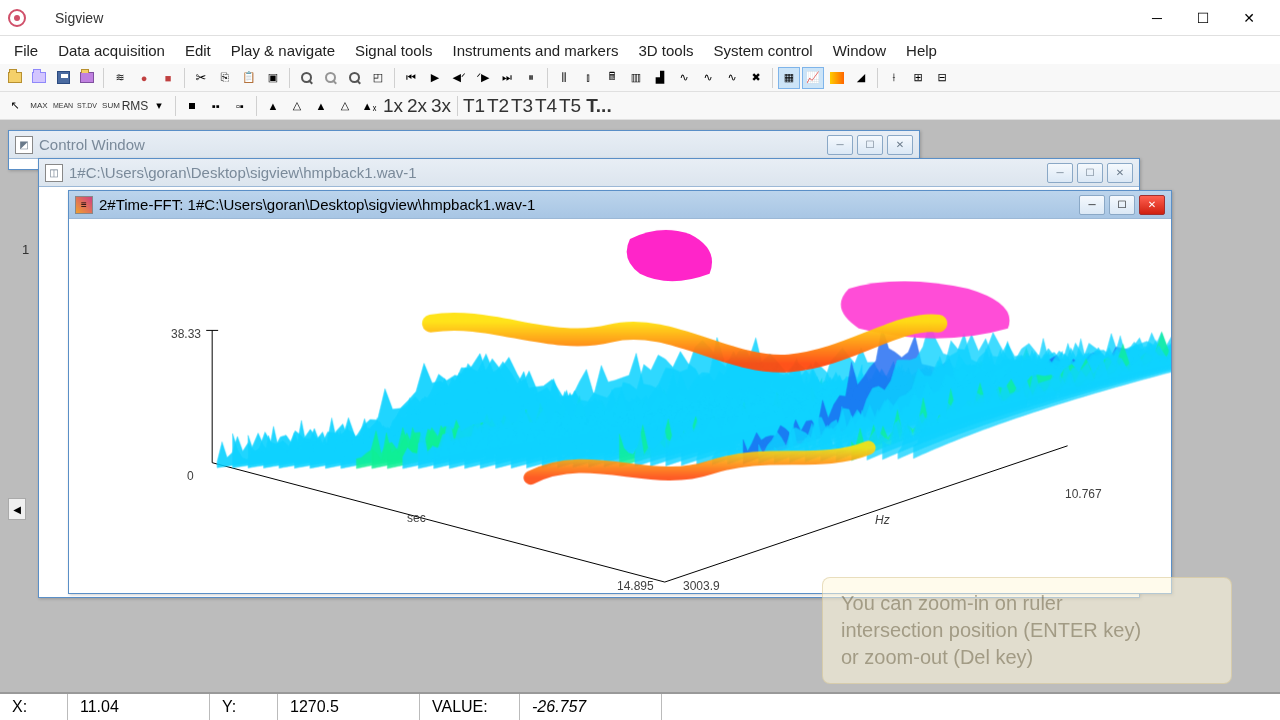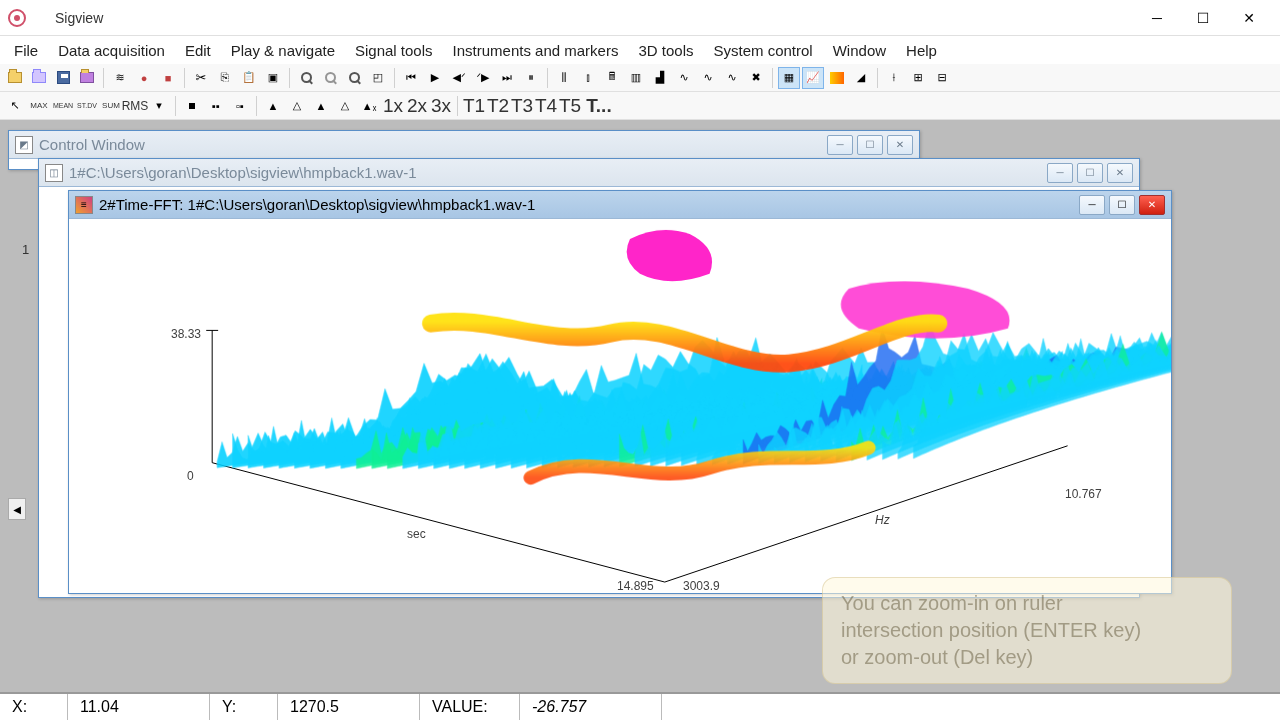--- a/index.html
+++ b/index.html
@@ -36,21 +36,21 @@
 .child-win.inactive .cw-title { color: #7a8a9a; }
 .child-win .cw-controls { display: flex; gap: 4px; }
 .child-win .cw-btn { width: 26px; height: 20px; background: linear-gradient(#f5f9fd, #dbe8f5); border: 1px solid #8aa8c6; border-radius: 2px; display: flex; align-items: center; justify-content: center; font-size: 10px; cursor: pointer; }
 .child-win .cw-btn.close { background: linear-gradient(#f08080, #d04040); color: #fff; border-color: #a03030; }
 .child-win.active .cw-btn.close { background: linear-gradient(#ff6050, #d02010); }
 
 .plot-area { position: relative; width: 100%; height: calc(100% - 28px); background: #fff; overflow: hidden; }
 .axis-label { position: absolute; font-size: 12px; color: #404040; }
 
 
-.tooltip-box { position: absolute; background: rgba(255,248,220,0.55); border: 1px solid rgba(200,180,120,0.4); padding: 12px 18px; font-size: 20px; color: rgba(100,90,60,0.5); line-height: 1.35; border-radius: 13px; }
+.tooltip-box { position: absolute; background: rgba(255,248,220,0.55); border: 1px solid rgba(200,180,120,0.4); padding: 12px 18px; font-size: 20px; color: rgba(100,90,60,0.5); line-height: 1.35; border-radius: 8px; }
 
 
 .statusbar { position: absolute; bottom: 0; left: 0; right: 0; height: 28px; background: #fff; border-top: 2px solid #999; display: flex; align-items: center; font-size: 16px; }
 .statusbar .sb-cell { padding: 0 12px; border-right: 1px solid #bbb; height: 100%; display: flex; align-items: center; }
 .statusbar .sb-label { font-weight: normal; margin-right: 24px; }
 
 
 .side-tab { position: absolute; left: 8px; width: 18px; height: 22px; background: #f0f0f0; border: 1px solid #aaa; display: flex; align-items: center; justify-content: center; font-size: 10px; cursor: pointer; }
 
 
@@ -344,21 +344,21 @@
           <path d="M 560 20 Q 590 5 620 15 Q 650 30 640 55 Q 600 70 570 55 Q 550 40 560 20 Z" fill="#ff00c0" opacity="0.9"></path>
           <path d="M 780 70 Q 830 55 900 70 Q 950 85 940 110 Q 870 130 790 110 Q 760 90 780 70 Z" fill="#ff30d0" opacity="0.9"></path>
 
           <path d="M 360 105 C 420 95, 480 130, 540 115 C 600 100, 660 150, 720 145 C 780 140, 830 100, 870 105" stroke="url(#hot)" stroke-width="18" fill="none" stroke-linecap="round" opacity="0.95"></path>
           <path d="M 460 260 C 520 230, 580 270, 640 250 C 700 230, 750 250, 800 230" stroke="url(#hot)" stroke-width="14" fill="none" stroke-linecap="round" opacity="0.9"></path>
         </g>
       </svg>
       
       <div class="axis-label" style="left:102px; top:108px;">38.33</div>
       <div class="axis-label" style="left:118px; top:250px;">0</div>
-      <div class="axis-label" style="left:338px; top:308px;">sec</div>
+      <div class="axis-label" style="left:338px; top:292px;">sec</div>
       <div class="axis-label" style="left:806px; top:294px;font-style:italic;">Hz</div>
       <div class="axis-label" style="left:548px; top:360px;">14.895</div>
       <div class="axis-label" style="left:614px; top:360px;">3003.9</div>
       <div class="axis-label" style="left:996px; top:228px;margin-top:40px;">10.767</div>
     </div>
   </div>
 
   <div class="tooltip-box" style="right:48px; bottom:8px; width:410px;">
     <div>You can zoom-in on ruler</div>
     <div>intersection position (ENTER key)</div>

